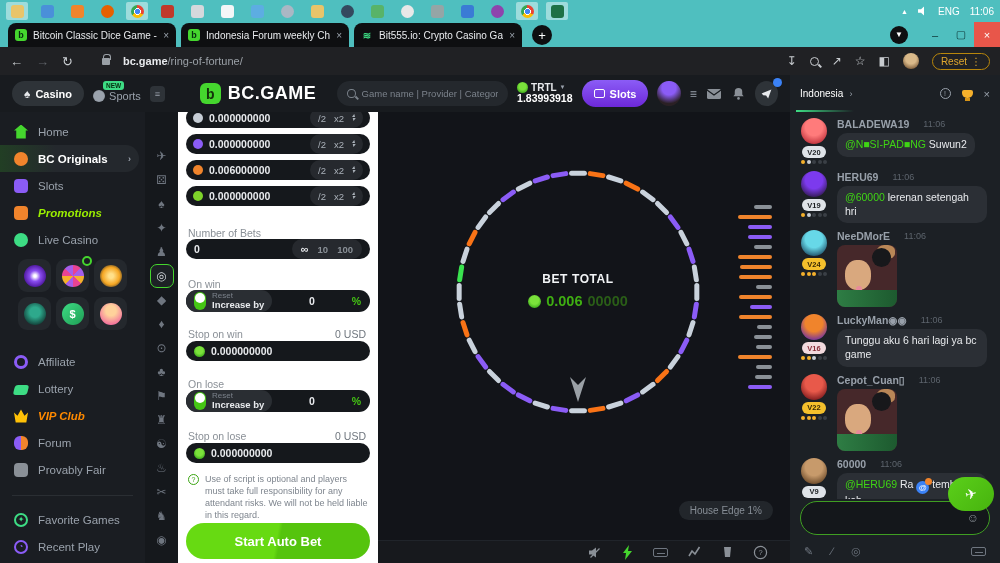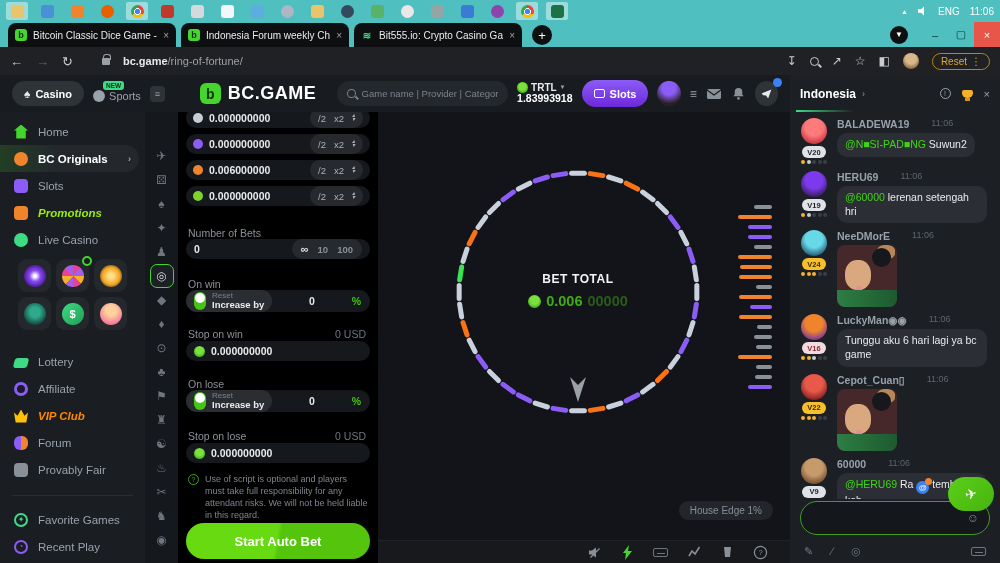--- a/index.html
+++ b/index.html
@@ -96,21 +96,21 @@
   .tile .tg{width:22px;height:22px;border-radius:50%;display:flex;align-items:center;justify-content:center;color:#fff;font-weight:bold;font-size:11px}
   .tile .tbadge{position:absolute;top:-3px;right:-3px;width:10px;height:10px;border:2px solid #45d62e;border-radius:50%;background:#1a1d22}
   .sb-sec2{margin-top:18px}
   .sb-div{height:1px;background:#2a2e33;margin:12px 12px 10px}
   
   .rail{width:33px;background:#15181c;flex:none;display:flex;flex-direction:column;align-items:center;padding-top:32px}
   .rail-ic{width:24px;height:24px;display:flex;align-items:center;justify-content:center;color:#6f7680;font-size:12px;flex:none}
   .rail-ic.sel{border:1px solid #45d62e;border-radius:7px;color:#d8dde2;background:#1d2125}
 
   
-  .betpanel{width:200px;background:#000000;flex:none;position:relative;overflow:hidden;padding:0 8px}
+  .betpanel{width:200px;background:#ffffff;flex:none;position:relative;overflow:hidden;padding:0 8px}
   .brow{position:absolute;left:8px;width:184px;height:20px;background:#15181c;border-radius:10px;display:flex;align-items:center;gap:6px;padding:0 7px}
   .bdot{width:10px;height:10px;border-radius:50%;flex:none}
   .bval{font-size:10.5px;font-weight:bold;color:#e8eaed;flex:1}
   .bctl{display:flex;align-items:center;gap:8px;background:#26292e;border-radius:10px;height:20px;padding:0 8px;color:#aab1b9;font-size:9.5px}
   .bstep{display:flex;flex-direction:column;line-height:.6;font-size:6px;color:#aab1b9}
   .plabel{position:absolute;left:10px;font-size:10.5px;color:#8a9097}
   .pusd{position:absolute;right:12px;font-size:10.5px;color:#6f767e}
   .pinput{position:absolute;left:8px;width:184px;height:20px;background:#15181c;border-radius:10px;display:flex;align-items:center;gap:6px;padding:0 8px}
   .pinput .v{font-size:10.5px;font-weight:bold;color:#e8eaed;flex:1}
   .pinput .grp{display:flex;align-items:center;gap:9px;background:#26292e;border-radius:10px;height:20px;padding:0 9px;font-size:9.5px;font-weight:bold;color:#8a9097}
@@ -139,39 +139,39 @@
   .bettotal .v1{font-size:14.5px;font-weight:bold;color:#3fae12}
   .bettotal .v2{font-size:14.5px;font-weight:bold;color:#2a5e17}
   .histbars{position:absolute;right:18px;top:93px;width:40px}
   .hbar{height:4px;border-radius:2px;margin-bottom:6px;margin-left:auto}
   .hedge{position:absolute;right:17px;top:389px;background:#22262b;border-radius:11px;padding:4px 11px;font-size:10px;color:#878e96}
   .gtoolbar{position:absolute;left:0;bottom:0;width:100%;height:23px;background:#17191d;border-top:1px solid #20242a;display:flex;align-items:center;justify-content:flex-end;gap:19px;padding-right:22px}
 
   
   .chat{position:absolute;left:790px;top:75px;width:210px;height:488px;background:#1c2025;display:flex;flex-direction:column}
   .chathdr{height:37px;display:flex;align-items:center;padding:0 10px;gap:6px;position:relative;flex:none}
-  .chathdr .room{color:#fff;font-size:12px;font-weight:bold}
+  .chathdr .room{color:#fff;font-size:10px;font-weight:normal}
   .chathdr .ar{color:#9aa2ac;font-size:9px}
   .chathdr .right{margin-left:auto;display:flex;align-items:center;gap:11px}
   .ci-info{width:11px;height:11px;border:1.2px solid #9aa2ac;border-radius:50%;color:#9aa2ac;font-size:7px;display:flex;align-items:center;justify-content:center}
   .i-trophy{width:11px;height:8px;background:#f5b02c;border-radius:2px 2px 5px 5px;position:relative}
   .i-trophy::after{content:"";position:absolute;left:3px;top:8px;width:5px;height:3px;background:#d79417}
   .ci-x{color:#9aa2ac;font-size:11px}
   .underline{position:absolute;left:6px;bottom:0;width:58px;height:2px;background:linear-gradient(90deg,#3ddc84,rgba(61,220,132,0))}
   .msgs{flex:1;overflow:hidden;padding:6px 8px 0}
   .msg{display:flex;gap:7px;margin-bottom:7px}
   .mcol{width:32px;flex:none;display:flex;flex-direction:column;align-items:center;gap:2px}
   .mav{width:26px;height:26px;border-radius:50%}
   .mlvl{min-width:24px;height:12px;border-radius:7px;font-size:7.5px;font-weight:bold;display:flex;align-items:center;justify-content:center;padding:0 3px}
   .mlvl.silver{background:#dfe3e8;color:#1b1e22}
   .mlvl.gold{background:#f5c02c;color:#3a2a05}
   .mlvl.pink{background:#f2dade;color:#8a2f3a}
   .mmed{display:flex;gap:1.5px}
   .mmed i{width:4px;height:4px;border-radius:50%;display:inline-block}
-  .mname{display:flex;align-items:flex-start;gap:22px;margin-bottom:3px}
+  .mname{display:flex;align-items:center;gap:14px;margin-bottom:3px}
   .muser{font-size:10.5px;font-weight:bold;color:#98a0aa}
   .mtime{font-size:9px;color:#5d646d}
   .mbubble{background:#2b2f35;border-radius:10px;padding:5px 8px;font-size:10.5px;color:#e8eaed;display:inline-block;max-width:150px;line-height:1.3}
   .mention{color:#3fd414;font-weight:normal}
   .emote{position:relative;display:inline-flex;width:13px;height:13px;border-radius:50%;background:#3b82f6;color:#fff;font-size:8px;align-items:center;justify-content:center;vertical-align:-2px}
   .emote i{position:absolute;top:-3px;right:-3px;width:7px;height:7px;border-radius:50%;background:#f0842c}
   .meme{position:relative;width:60px;height:62px;border-radius:8px;background:#46282a;overflow:hidden}
   .meme::before{content:"";position:absolute;right:2px;top:0;width:18px;height:14px;border-radius:40%;background:#b98757}
   .mmask{position:absolute;right:6px;top:3px;width:19px;height:19px;border-radius:50%;background:#17181b}
   .mface{position:absolute;left:8px;top:15px;width:26px;height:30px;border-radius:45%;background:#d9a87e}
@@ -401,26 +401,26 @@
             </div>
             <div class="tile">
               <span class="tg" style="background: linear-gradient(135deg, rgb(61, 220, 132), rgb(31, 157, 85));">$</span>
             </div>
             <div class="tile">
               <span class="tg" style="background: radial-gradient(circle at 50% 35%, rgb(255, 210, 155) 28%, rgb(242, 112, 156) 78%);"></span>
             </div>
           </div>
           <div class="sb-sec2">
             <div class="sb-item">
+              <span class="ic ring" style="border-color: rgb(139, 92, 246); color: rgb(139, 92, 246);"></span>
+              <span class="lb" style="color: rgb(154, 162, 172);">Affiliate</span>
+            </div>
+            <div class="sb-item">
               <span class="ic ticket" style="background: rgb(61, 220, 132);"></span>
               <span class="lb" style="color: rgb(154, 162, 172);">Lottery</span>
-            </div>
-            <div class="sb-item">
-              <span class="ic ring" style="border-color: rgb(139, 92, 246); color: rgb(139, 92, 246);"></span>
-              <span class="lb" style="color: rgb(154, 162, 172);">Affiliate</span>
             </div>
             <div class="sb-item">
               <span class="ic crown" style="background: rgb(255, 193, 7);"></span>
               <span class="lb it" style="color: rgb(255, 138, 0);">VIP Club</span>
             </div>
             <div class="sb-item">
               <span class="ic duo" style="background: linear-gradient(90deg, rgb(139, 92, 246) 50%, rgb(240, 132, 44) 50%);"></span>
               <span class="lb" style="color: rgb(154, 162, 172);">Forum</span>
             </div>
             <div class="sb-item">

